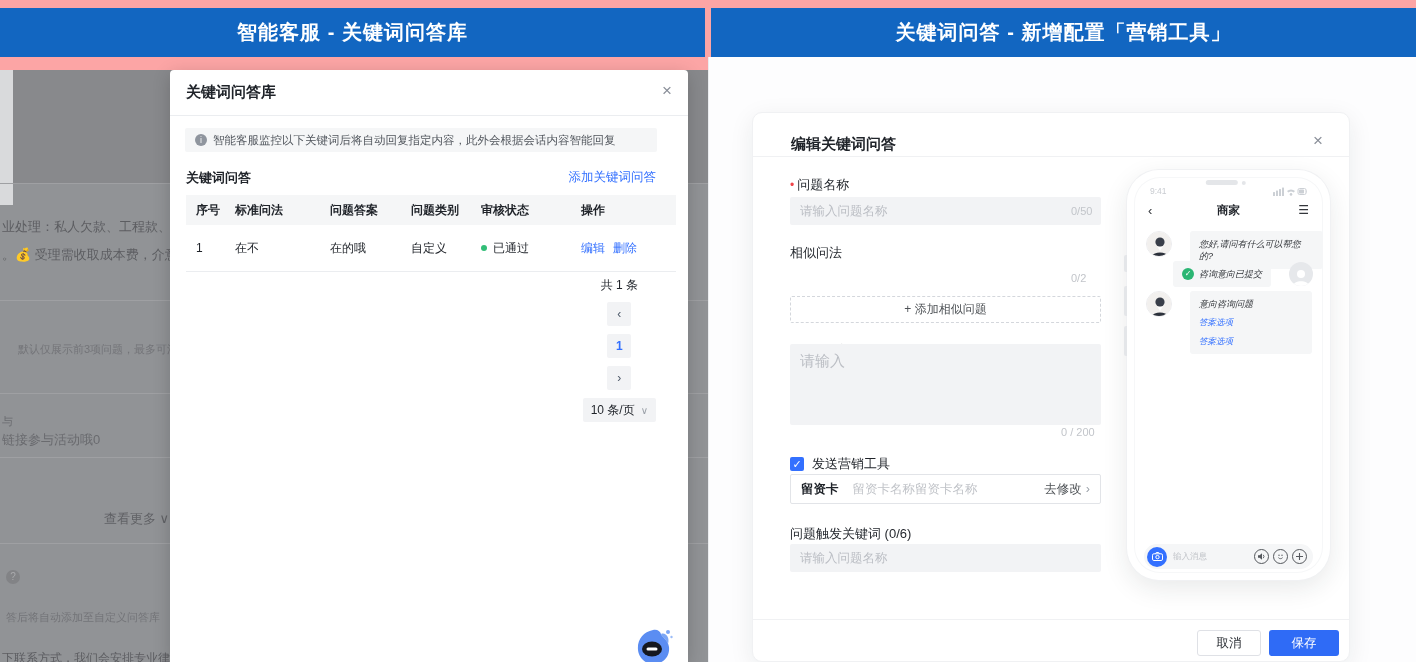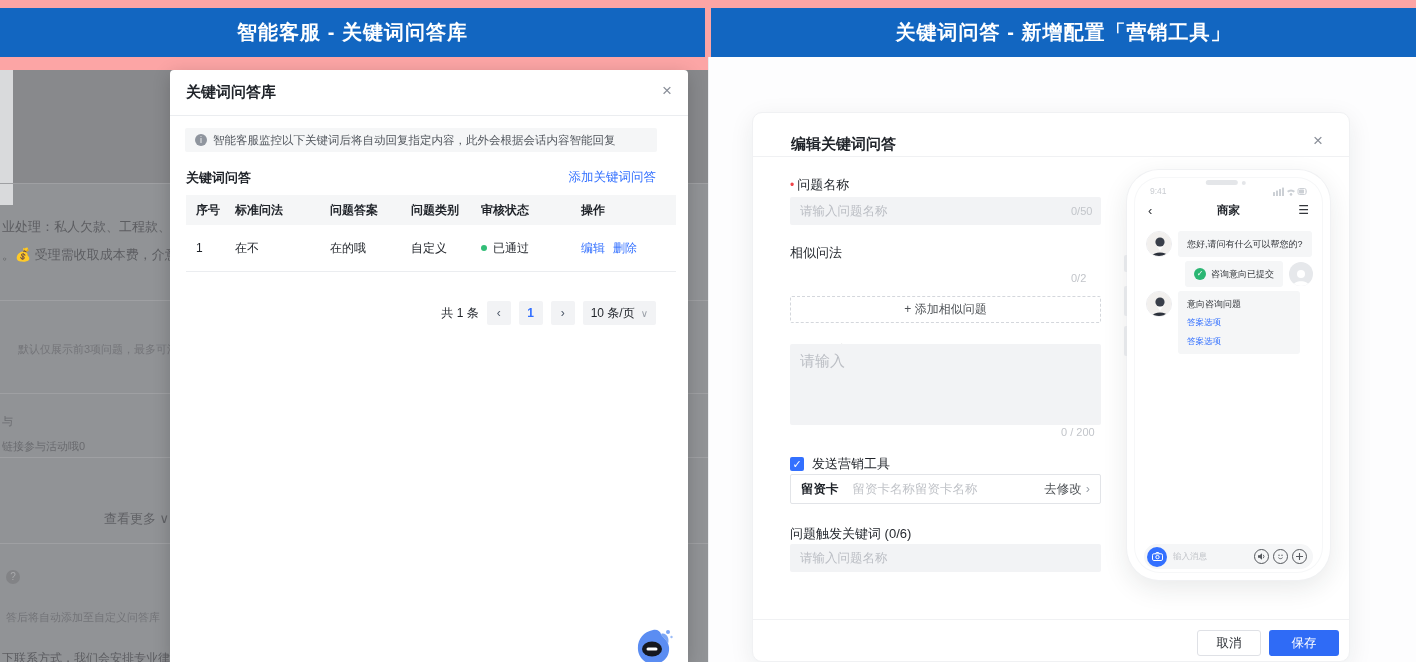--- a/index.html
+++ b/index.html
@@ -19,21 +19,21 @@
   
   .dim { position:absolute; left:0; top:70px; width:708px; height:592px; background:#919396; overflow:hidden; }
   .dim .band1 { position:absolute; left:13px; top:0; width:695px; height:113px; background:#88898c; }
   .dim .lstrip { position:absolute; left:0; top:0; width:13px; height:135px; background:#d9dadc; }
   .dim .hline { position:absolute; left:0; width:708px; height:1px; background:#9fa0a3; }
   .frag { position:absolute; white-space:nowrap; overflow:hidden; color:#5c5d61; }
   .frag-debt    { left:2px;  top:148px; font-size:13px; width:170px; }
   .frag-fee     { left:2px;  top:176px; font-size:13px; width:170px; }
   .frag-default { left:18px; top:272px; font-size:11px; color:#737478; width:152px; }
   .frag-yu      { left:2px;  top:344px; font-size:11px; color:#6a6b6f; }
-  .frag-link    { left:2px;  top:361px; font-size:11px; color:#6a6b6f;margin-top:8px; }
+  .frag-link    { left:2px;  top:361px; font-size:13px; color:#6a6b6f; }
   .frag-more    { left:104px; top:440px; font-size:13px; color:#606165; }
   .frag-q { position:absolute; left:6px; top:500px; width:14px; height:14px; border-radius:50%;
             background:#828386; color:#a9aaad; font-size:10px; text-align:center; line-height:14px; }
   .frag-auto    { left:6px;  top:540px; font-size:11px; color:#737478; width:160px; }
   .frag-contact { left:2px;  top:580px; font-size:12px; color:#5c5d61; width:170px; }
 
   
   .qa-modal { position:absolute; left:170px; top:70px; width:518px; height:592px; background:#fff;
               border-radius:4px 4px 0 0; box-shadow:0 4px 18px rgba(0,0,0,.18); }
   .qa-title { position:absolute; left:16px; top:13px; font-size:15px; font-weight:bold; }
@@ -46,21 +46,21 @@
                   font-size:9px; line-height:12px; text-align:center; flex:0 0 12px; font-style:normal; }
   .qa-section { position:absolute; left:16px; top:99px; font-size:13px; font-weight:bold; }
   .qa-add { position:absolute; right:32px; top:99px; font-size:12.5px; color:#3370ff; cursor:pointer; }
   .qa-table { position:absolute; left:16px; top:125px; width:490px; font-size:12px; }
   .qa-tr { display:flex; align-items:center; }
   .qa-thead { background:#f5f6f7; height:30px; font-weight:bold; }
   .qa-trow  { height:47px; border-bottom:1px solid #ebedf0; }
   .c1{width:49px; padding-left:10px;} .c2{width:95px;} .c3{width:81px;} .c4{width:70px;} .c5{width:100px;font-family:Liberation Mono, monospace;} .c6{flex:1;}
   .status-dot { display:inline-block; width:6px; height:6px; border-radius:50%; background:#32be77; margin-right:6px; vertical-align:1px; }
   .op-link { color:#3370ff; cursor:pointer; margin-right:8px; }
-  .qa-pager { position:absolute; right:32px; top:231px; display:flex; align-items:center; gap:8px; font-size:12px; }
+  .qa-pager { position:absolute; right:32px; top:207px; display:flex; align-items:center; gap:8px; font-size:12px;flex-direction:column; }
   .pg-btn { width:24px; height:24px; background:#f2f3f5; border-radius:2px; display:flex; align-items:center;
             justify-content:center; color:#4e5969; cursor:pointer; font-size:12px; }
   .pg-cur { color:#3370ff; font-weight:bold; }
   .pg-size { height:24px; background:#f2f3f5; border-radius:2px; display:flex; align-items:center; gap:6px;
              padding:0 8px; color:#1f2329; cursor:pointer; }
   .pg-size .chev { color:#9aa0a8; font-size:10px; }
 
   
   .mascot { position:absolute; left:633px; top:626px; width:42px; height:40px; }
 
@@ -114,21 +114,21 @@
                display:flex; align-items:center; color:#c9ccd1; font-size:8.5px; }
   .notch { position:absolute; left:50%; transform:translateX(-58%); top:3px; display:flex; align-items:center; gap:4px; }
   .notch .pill { width:32px; height:5px; border-radius:3px; background:#e4e6e9; }
   .notch .dotc { width:4px; height:4px; border-radius:50%; background:#e4e6e9; }
   .sb-icons { margin-left:auto; display:flex; gap:3px; align-items:center; }
   .ph-header { position:absolute; left:0; top:22px; width:100%; height:22px; display:flex;
                align-items:center; padding:0 14px; font-size:12px; }
   .ph-back { color:#33363b; font-size:13px; cursor:pointer; }
   .ph-title { position:absolute; left:0; width:100%; text-align:center; font-weight:bold; font-size:11.5px; }
   .ph-menu { margin-left:auto; color:#33363b; font-size:12px; cursor:pointer; z-index:1; }
-  .msg { position:absolute; display:flex; gap:6px; align-items:flex-start; }
+  .msg { position:absolute; display:flex; gap:18px; align-items:flex-start;font-style:italic; }
   .m1 { left:12px; top:54px; }
   .m2 { top:84px; right:10px; flex-direction:row; align-items:center; }
   .m3 { left:12px; top:114px; }
   .avatar { width:26px; height:26px; border-radius:50%; background:#fff; border:1px solid #ececee;
             overflow:hidden; flex:0 0 26px; }
   .avatar-r { width:24px; height:24px; border-radius:50%; background:#e6e8eb; overflow:hidden; flex:0 0 24px;
               display:flex; align-items:flex-end; justify-content:center; }
   .bubble { background:#f5f6f7; border-radius:3px; padding:7px 9px; font-size:9px; color:#33363b;
             line-height:1.35; }
   .bubble-submit { display:flex; align-items:center; gap:5px; }

